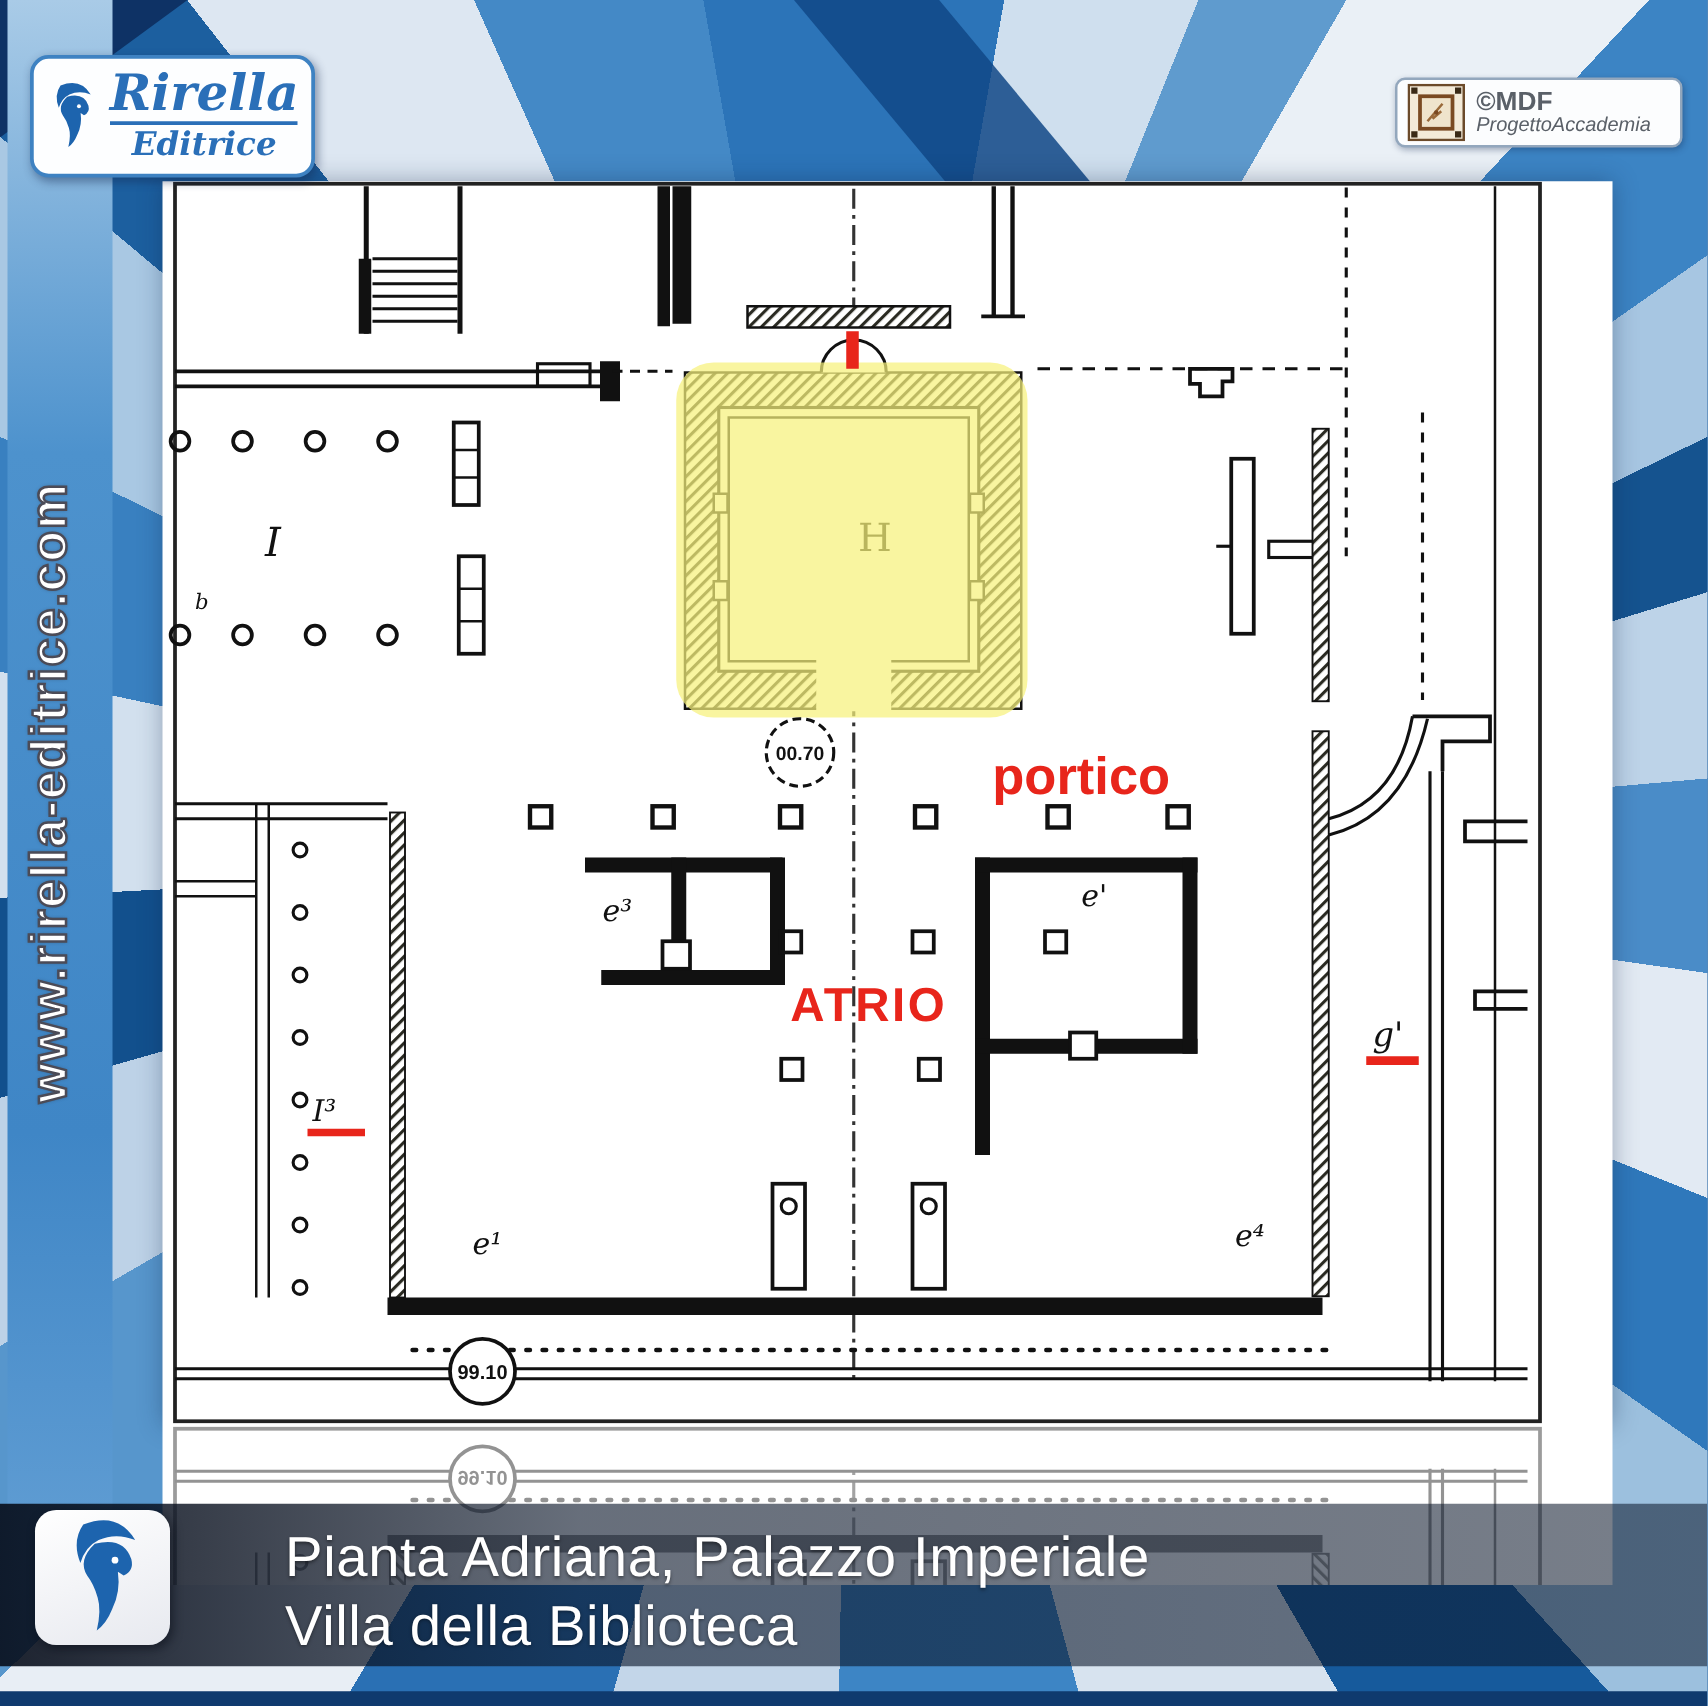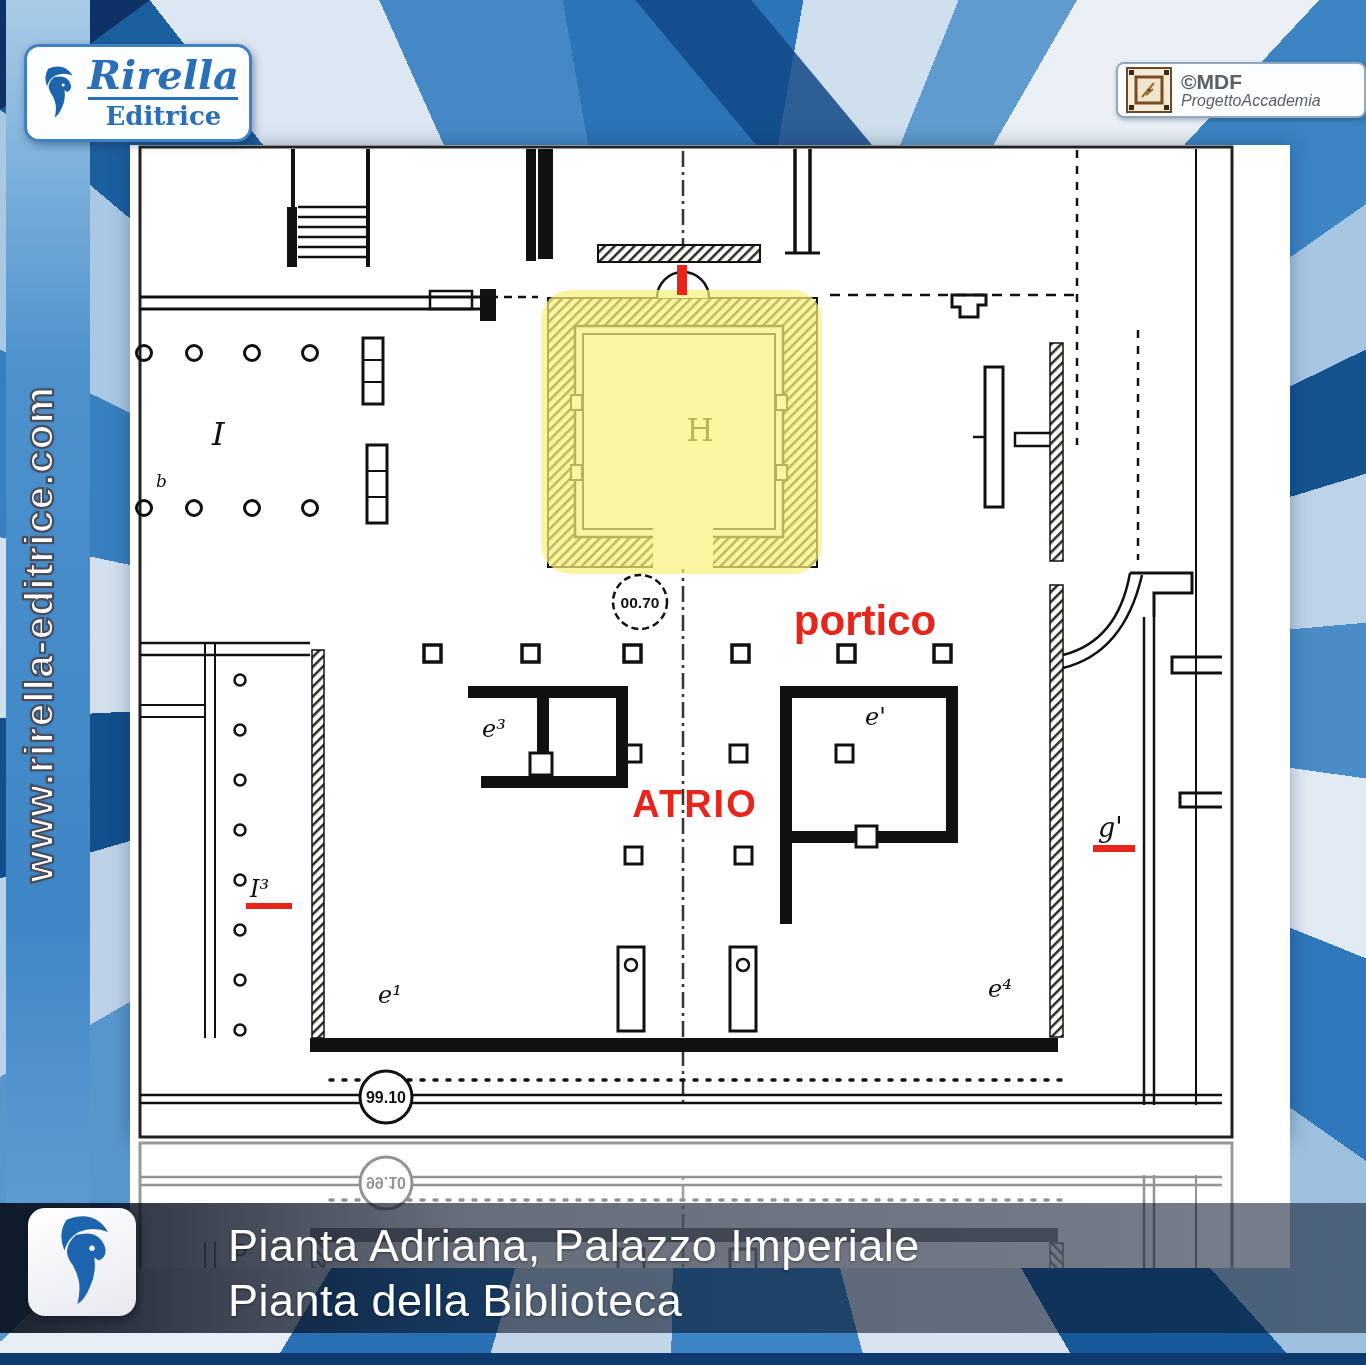--- a/index.html
+++ b/index.html
@@ -42,23 +42,23 @@
     -webkit-mask-image:linear-gradient(0deg,rgba(0,0,0,1) 86%,rgba(0,0,0,.25));
     mask-image:linear-gradient(0deg,rgba(0,0,0,1) 86%,rgba(0,0,0,.25));}
   
   .badge-tl{position:absolute;left:24px;top:44px;width:228px;height:98px;background:#fdfeff;
     border:3px solid #3e82c2;border-radius:15px;box-shadow:2px 3px 8px rgba(20,40,80,.45);
     display:flex;align-items:center;padding:4px 10px 4px 8px;gap:8px;}
   .brand-text{display:flex;flex-direction:column;align-items:center;flex:1;}
   .brand-title{font-family:"DejaVu Serif",serif;font-style:italic;font-weight:700;
     font-size:40px;color:#2a6fb8;line-height:1.0;}
   .brand-rule{width:150px;height:3px;background:#2a6fb8;margin:2px 0 1px;}
-  .brand-sub{font-family:"DejaVu Serif",serif;font-weight:700;
+  .brand-sub{font-family:"DejaVu Serif",serif;font-style:italic;font-weight:700;
     font-size:26px;color:#2a6fb8;}
-  .badge-tr{position:absolute;left:1116px;top:62px;width:250px;height:56px;background:#fcfdfe;
+  .badge-tr{position:absolute;left:1116px;top:62px;width:230px;height:56px;background:#fcfdfe;
     border:2px solid #93a7bd;border-radius:8px;display:flex;align-items:center;
     padding:3px 8px;gap:9px;box-shadow:1px 2px 5px rgba(20,40,80,.35);}
   .credit-text{display:flex;flex-direction:column;line-height:1.05;}
   .credit-l1{font-weight:700;font-size:21px;color:#5a6068;}
   .credit-l2{font-style:italic;font-size:16px;color:#5a6068;}
   
   .caption-bar{position:absolute;left:0;top:1203px;width:1366px;height:130px;
     background:linear-gradient(90deg,rgba(7,13,26,.9),rgba(10,22,42,.62) 34%,rgba(10,22,42,.55));}
   .caption-logo{position:absolute;left:28px;top:1208px;width:108px;height:108px;border-radius:17px;
     background:linear-gradient(160deg,#ffffff,#e7e9ef);display:flex;align-items:center;
@@ -465,17 +465,17 @@
   <div class="caption-bar"></div>
   <div class="caption-logo">
     <svg width="78" height="100" viewBox="0 0 100 130">
       <path fill="#1d64ae" d="M30 10 Q66 -4 84 26 Q64 18 46 26 Q32 33 27 50 Q18 27 30 10 Z"></path>
       <path fill="#1d64ae" d="M42 30 Q72 22 80 46 Q83 58 72 63 L66 59 Q69 80 60 98 Q54 113 44 120 Q49 99 45 86 Q41 72 34 63 Q24 47 42 30 Z"></path>
       <circle cx="63" cy="47" r="3.5" fill="#fff"></circle>
     </svg>
   </div>
   <div class="caption-text">
     <div>Pianta Adriana, Palazzo Imperiale</div>
-    <div>Pianta della Biblioteca</div>
+    <div>Villa della Biblioteca</div>
   </div>
 
   <div class="bottom-edge"></div>
 </div>
 
 </body></html>

